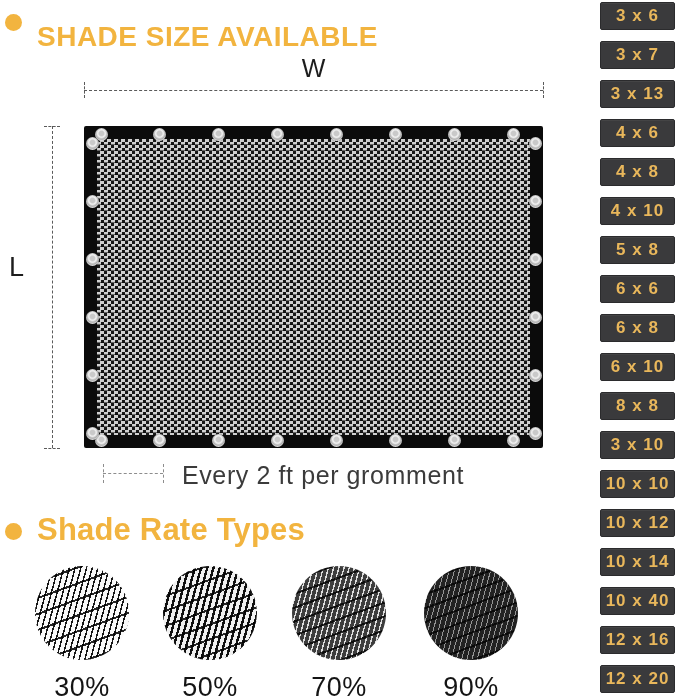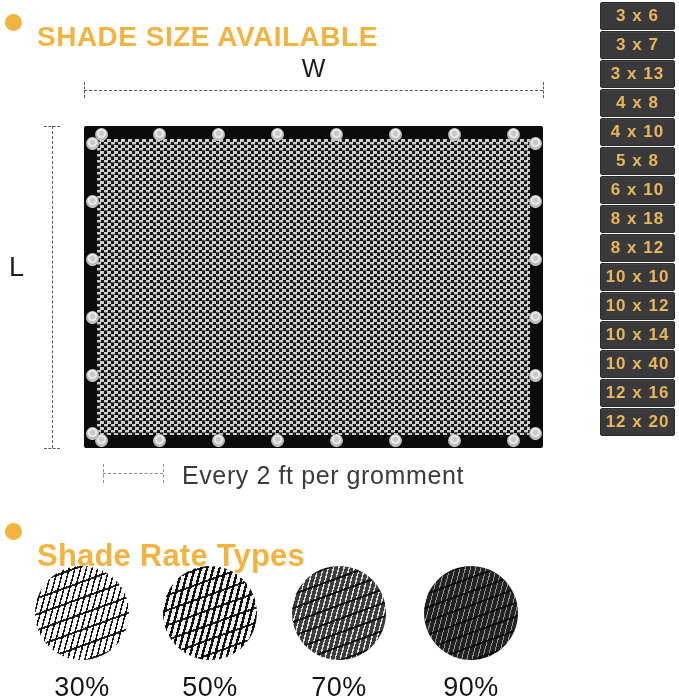--- a/index.html
+++ b/index.html
@@ -10,21 +10,21 @@
   
   .bullet{
     position:absolute; width:17px; height:17px; border-radius:50%;
     background:#F2B43F;
   }
   .sec-title{
     position:absolute; color:#F2B43F; font-weight:800; white-space:nowrap;
     letter-spacing:.5px;
   }
   #size-title{left:37px; top:21px; font-size:28px;}
-  #rate-title{left:37px; top:538px; font-size:31px; letter-spacing:.2px;}
+  #rate-title{left:37px; top:512px; font-size:31px; letter-spacing:.2px;}
   #size-bullet{left:5px; top:14px;}
   #rate-bullet{left:5px; top:523px;}
 
   
   .dim-label{position:absolute; color:#1d1d1d; font-size:25px; font-weight:400;}
   #w-label{left:84px; width:459px; top:54px; text-align:center;}
   #l-label{left:9px; top:252px; font-size:27px;}
   .dash-h{position:absolute; border-top:1px dashed #5a5a5a; height:0;}
   .dash-v{position:absolute; border-left:1px dashed #5a5a5a; width:0;}
   #w-line{left:84px; top:90px; width:459px;}
@@ -74,21 +74,21 @@
   .s2{background:
       repeating-linear-gradient(160deg, rgba(0,0,0,.8) 0 2px, rgba(0,0,0,0) 2px 13px),
       repeating-linear-gradient(105deg, #dedede 0 1.4px, #3d3d3d 1.4px 5px);}
   .s3{background:
       repeating-linear-gradient(160deg, rgba(0,0,0,.75) 0 2px, rgba(0,0,0,0) 2px 13px),
       repeating-linear-gradient(105deg, #949494 0 1px, #222222 1px 5px);}
 
   
   #size-list{
     position:absolute; left:600px; top:2px; width:75px;
-    display:flex; flex-direction:column; gap:1px;
+    display:flex; flex-direction:column; gap:11px;
   }
   .chip{
     height:28px; background:#3A3A3C; border:1px solid #2b2b2d; border-radius:2px;
     box-sizing:border-box; display:flex; align-items:center; justify-content:center;
     color:#E9B75B; font-size:17px; font-weight:700; letter-spacing:1px;
     box-shadow:inset 0 1px 0 rgba(255,255,255,.05);
   }
 </style>
 </head>
 <body>
@@ -166,26 +166,29 @@
       <div class="rate-col" style="left: 424px;">
         <div class="swatch s3"></div>
         <div class="rate-pct">90%</div>
       </div>
     </div>
 
   <div id="size-list">
       <div class="chip">3 x 6</div>
       <div class="chip">3 x 7</div>
       <div class="chip">3 x 13</div>
+      <div class="chip">4 x 6</div>
       <div class="chip">4 x 8</div>
       <div class="chip">4 x 10</div>
       <div class="chip">5 x 8</div>
+      <div class="chip">6 x 6</div>
+      <div class="chip">6 x 8</div>
       <div class="chip">6 x 10</div>
-      <div class="chip">8 x 18</div>
-      <div class="chip">8 x 12</div>
+      <div class="chip">8 x 8</div>
+      <div class="chip">3 x 10</div>
       <div class="chip">10 x 10</div>
       <div class="chip">10 x 12</div>
       <div class="chip">10 x 14</div>
       <div class="chip">10 x 40</div>
       <div class="chip">12 x 16</div>
       <div class="chip">12 x 20</div>
     </div>
 
 </div>
 

